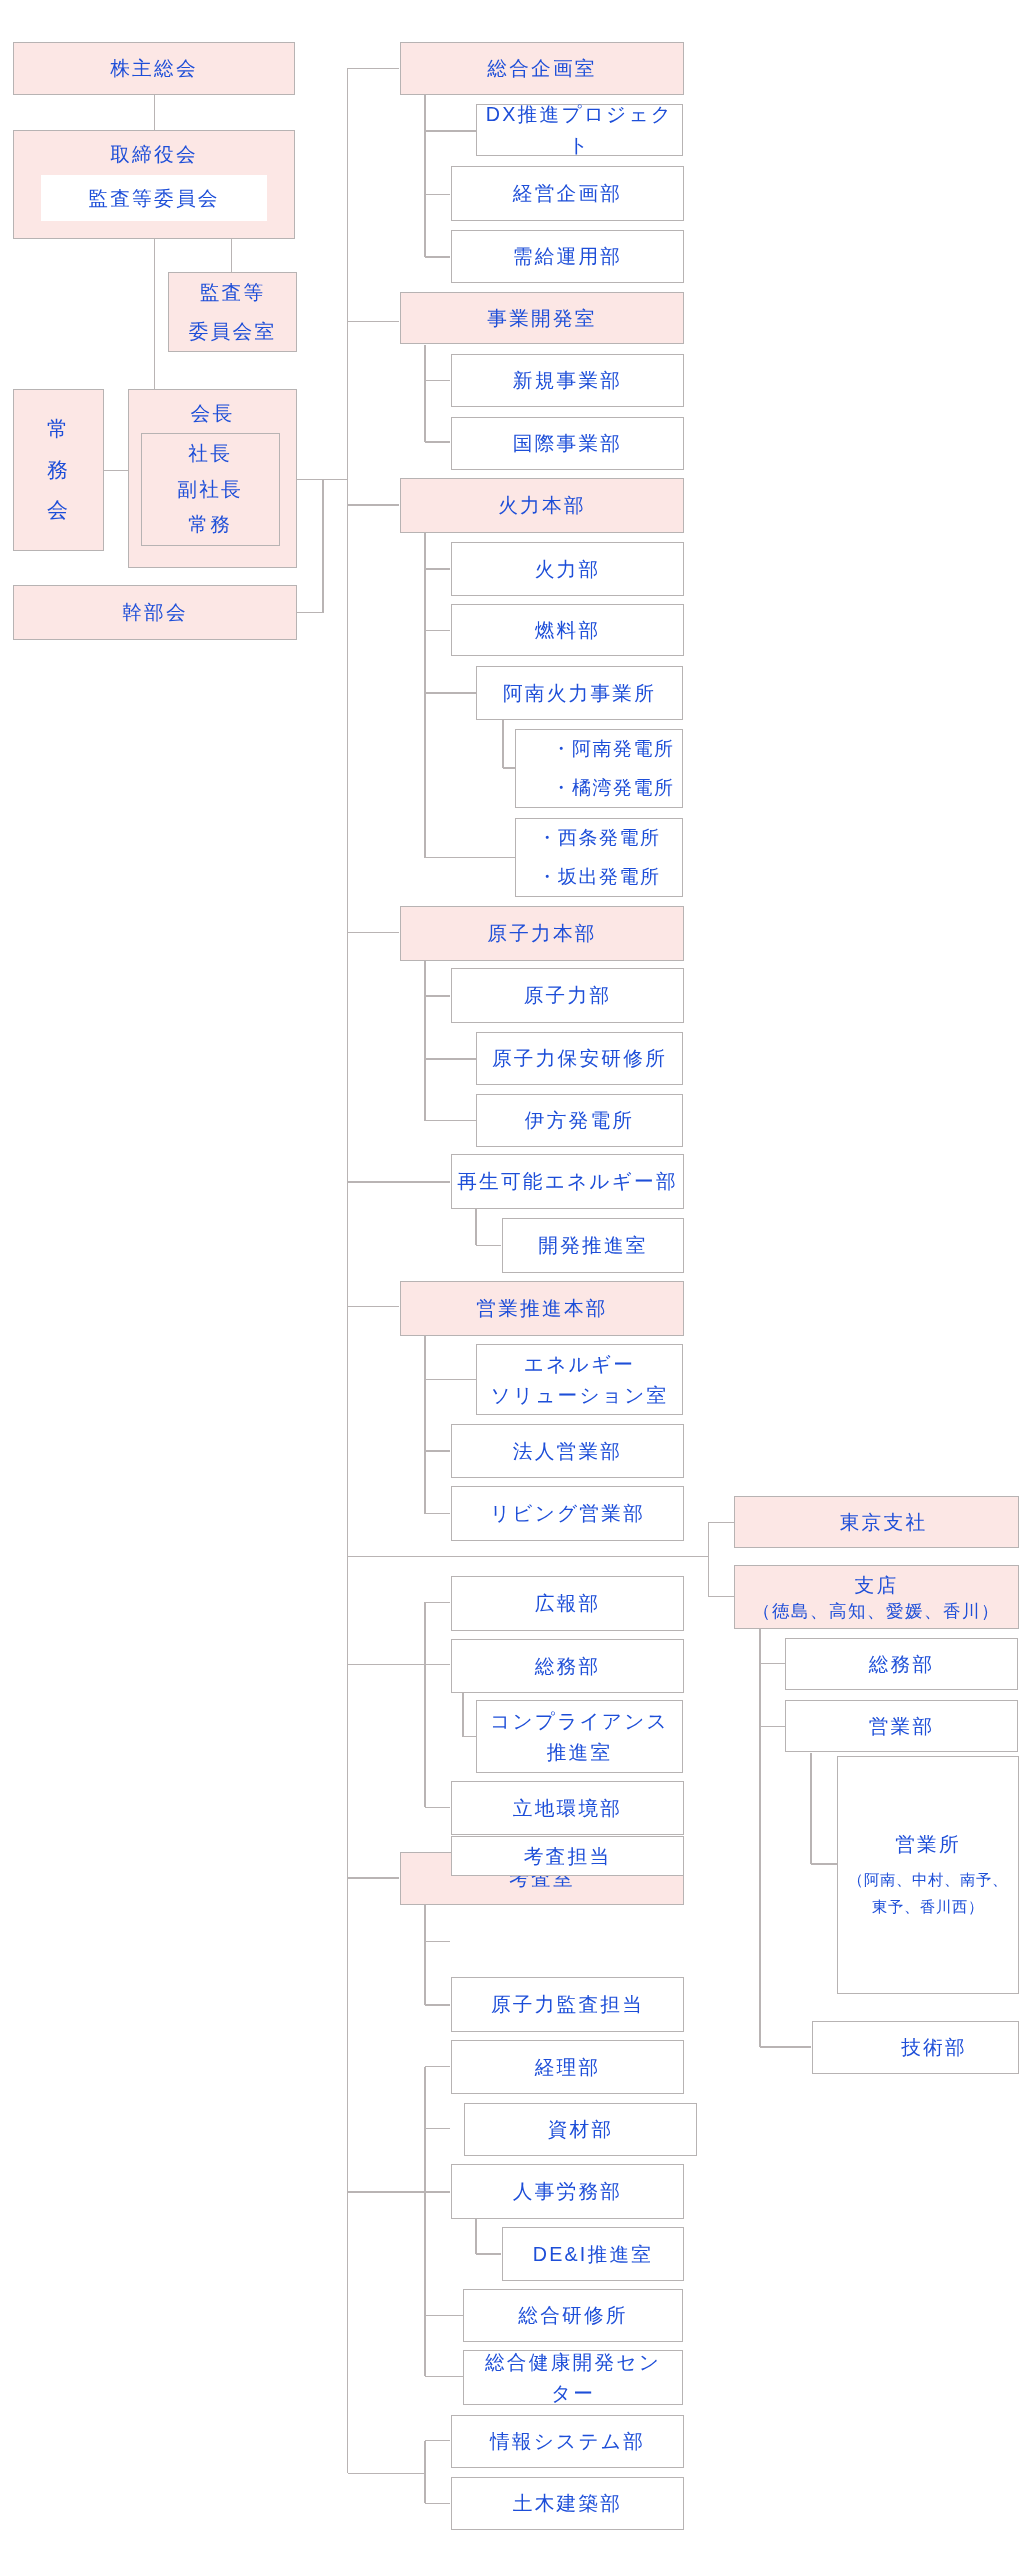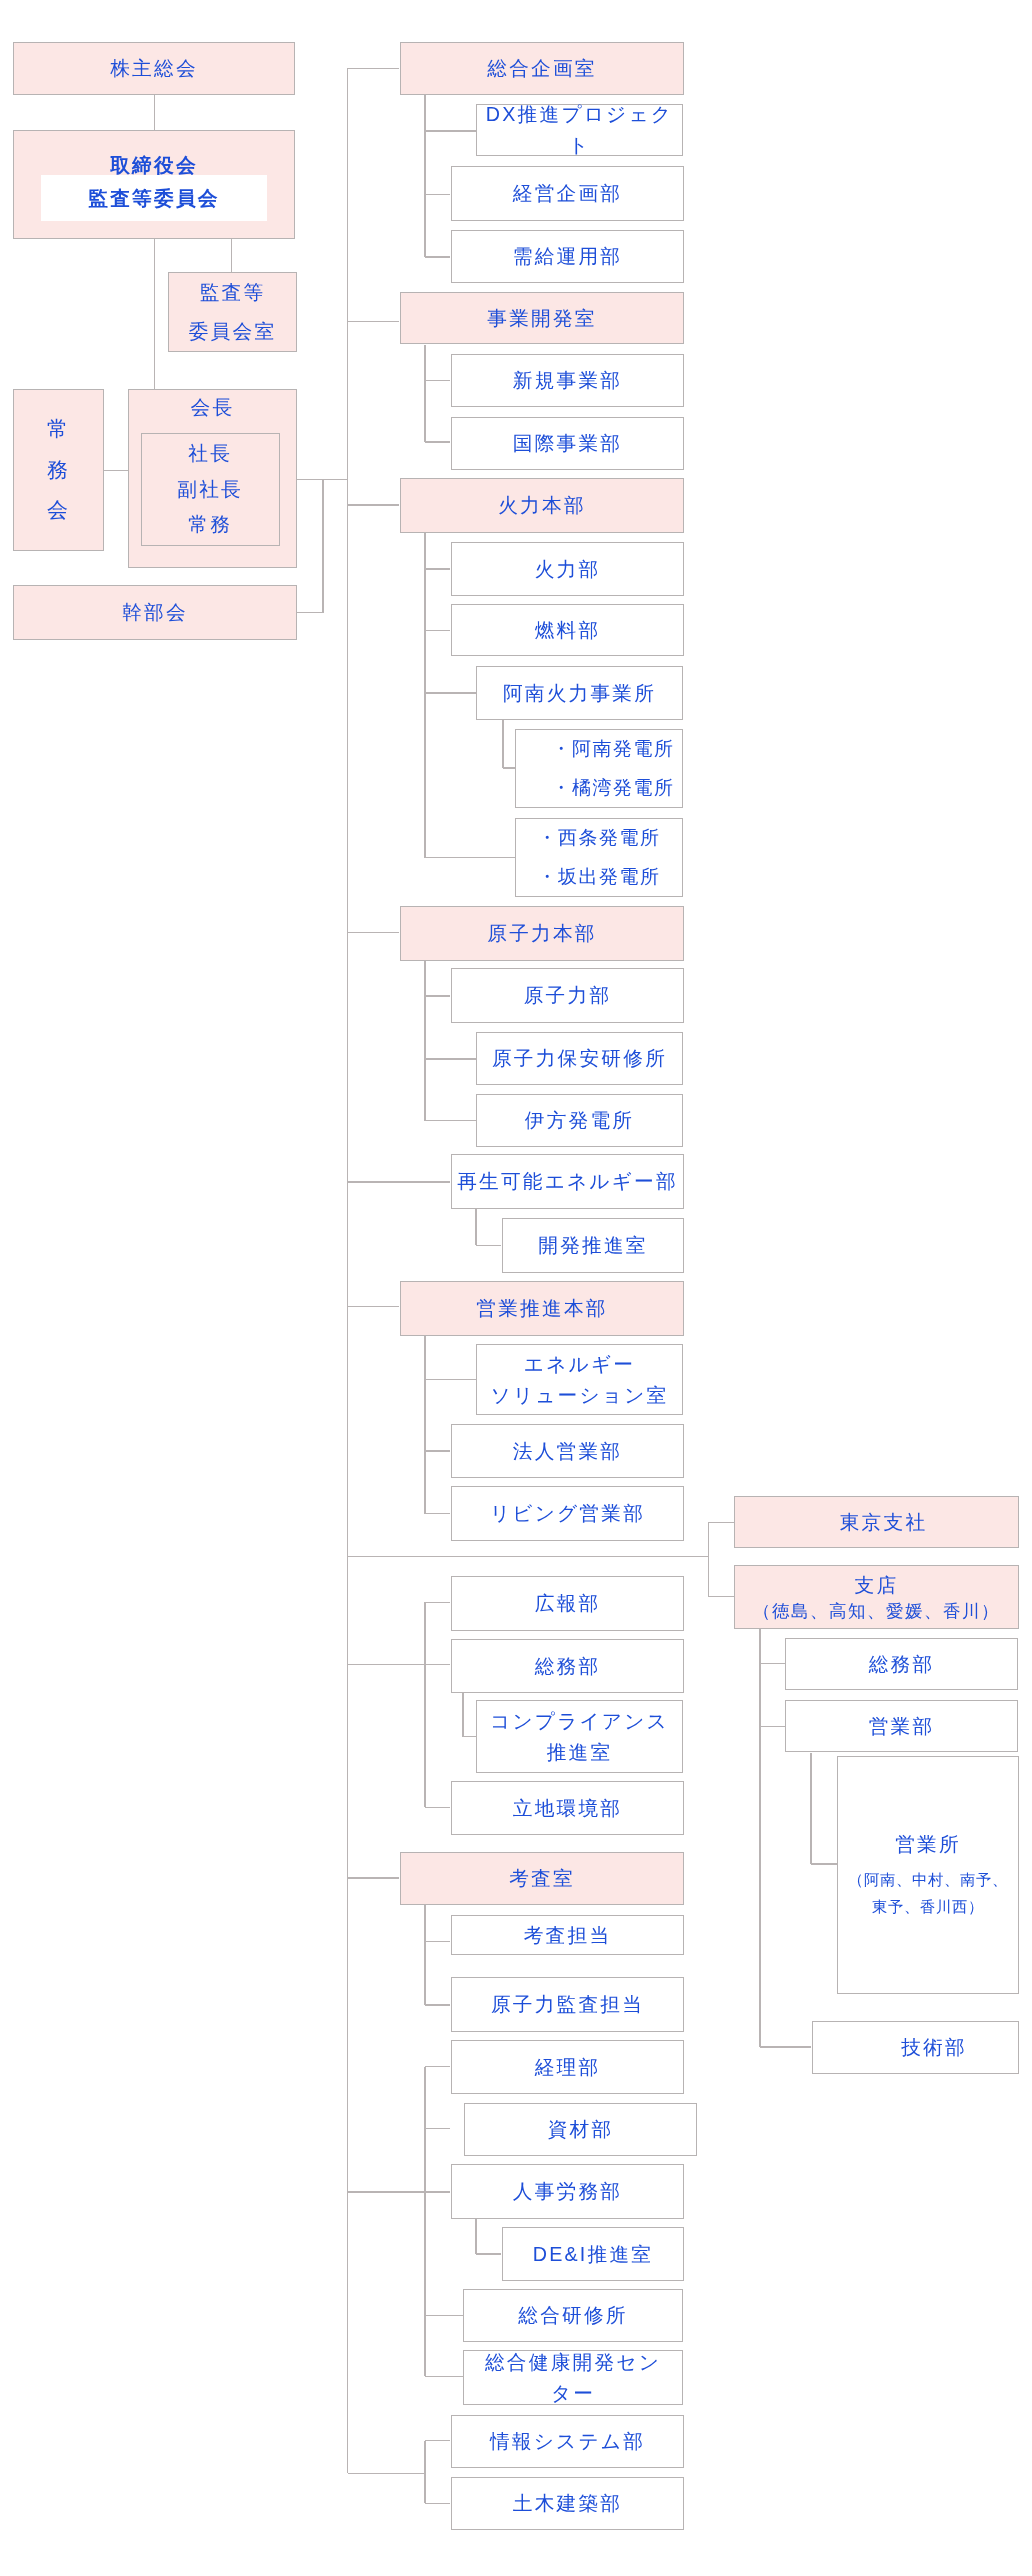--- a/index.html
+++ b/index.html
@@ -78,33 +78,33 @@
       M653 3043 V3092 M653 3092 H688
       M583 3348 V3434 M583 3348 H618 M583 3434 H618
       M972 2088 V2190 M972 2088 H1007 M972 2190 H1007
       M1043 2235 V2808 M1043 2282 H1077 M1043 2368 H1077 M1043 2808 H1113
       M1113 2404 V2557 M1113 2557 H1148
     "></path>
   </svg>
 
   <div class="bx pink" style="left:13px;top:42px;width:282px;height:53px;">株主総会</div>
 
-  <div class="bx pink top-label" style="left:13px;top:130px;width:282px;height:109px;padding-top:19px;font-weight:bold;">
+  <div class="bx pink top-label" style="left:13px;top:130px;width:282px;height:109px;padding-top:8px;">
     <span>取締役会</span>
     <span class="inner-white" style="left:27px;top:44px;width:226px;height:46px;">監査等委員会</span>
   </div>
 
   <div class="bx pink tall-gap" style="left:168px;top:272px;width:129px;height:80px;">監査等
 委員会室</div>
 
   <div class="bx pink vert" style="left:13px;top:389px;width:91px;height:162px;">常
 務
 会</div>
 
-  <div class="bx pink top-label" style="left:128px;top:389px;width:169px;height:179px;padding-top:2px;">
+  <div class="bx pink top-label" style="left:128px;top:389px;width:169px;height:179px;padding-top:8px;">
     <span>会長</span>
     <span class="inner-frame" style="left:11.7px;top:43px;width:139px;height:113px;">社長
 副社長
 常務</span>
   </div>
 
   <div class="bx pink" style="left:13px;top:585px;width:284px;height:55px;">幹部会</div>
 
   <div class="bx pink" style="left:400px;top:42px;width:284px;height:53px;">総合企画室</div>
   <div class="bx pink" style="left:400px;top:292px;width:284px;height:52px;">事業開発室</div>
@@ -139,21 +139,21 @@
 ソリューション室</div>
   <div class="bx wht" style="left:451px;top:1424px;width:233px;height:54px;">法人営業部</div>
   <div class="bx wht" style="left:451px;top:1486px;width:233px;height:55px;">リビング営業部</div>
 
   <div class="bx wht" style="left:451px;top:1576px;width:233px;height:55px;">広報部</div>
   <div class="bx wht" style="left:451px;top:1639px;width:233px;height:54px;">総務部</div>
   <div class="bx wht" style="left:476px;top:1700px;width:207px;height:73px;">コンプライアンス
 推進室</div>
   <div class="bx wht" style="left:451px;top:1781px;width:233px;height:54px;">立地環境部</div>
 
-  <div class="bx wht" style="left:451px;top:1915px;width:233px;height:40px;">考査担当</div>
+  <div class="bx wht" style="left:451px;top:1836px;width:233px;height:40px;">考査担当</div>
   <div class="bx wht" style="left:451px;top:1977px;width:233px;height:55px;">原子力監査担当</div>
 
   <div class="bx wht" style="left:451px;top:2040px;width:233px;height:54px;">経理部</div>
   <div class="bx wht" style="left:464px;top:2103px;width:233px;height:53px;">資材部</div>
   <div class="bx wht" style="left:451px;top:2164px;width:233px;height:55px;">人事労務部</div>
   <div class="bx wht" style="left:502px;top:2227px;width:182px;height:54px;">DE&amp;I推進室</div>
   <div class="bx wht" style="left:463px;top:2289px;width:220px;height:53px;">総合研修所</div>
   <div class="bx wht" style="left:463px;top:2350px;width:220px;height:55px;">総合健康開発セン
 ター</div>
   <div class="bx wht" style="left:451px;top:2415px;width:233px;height:53px;">情報システム部</div>

